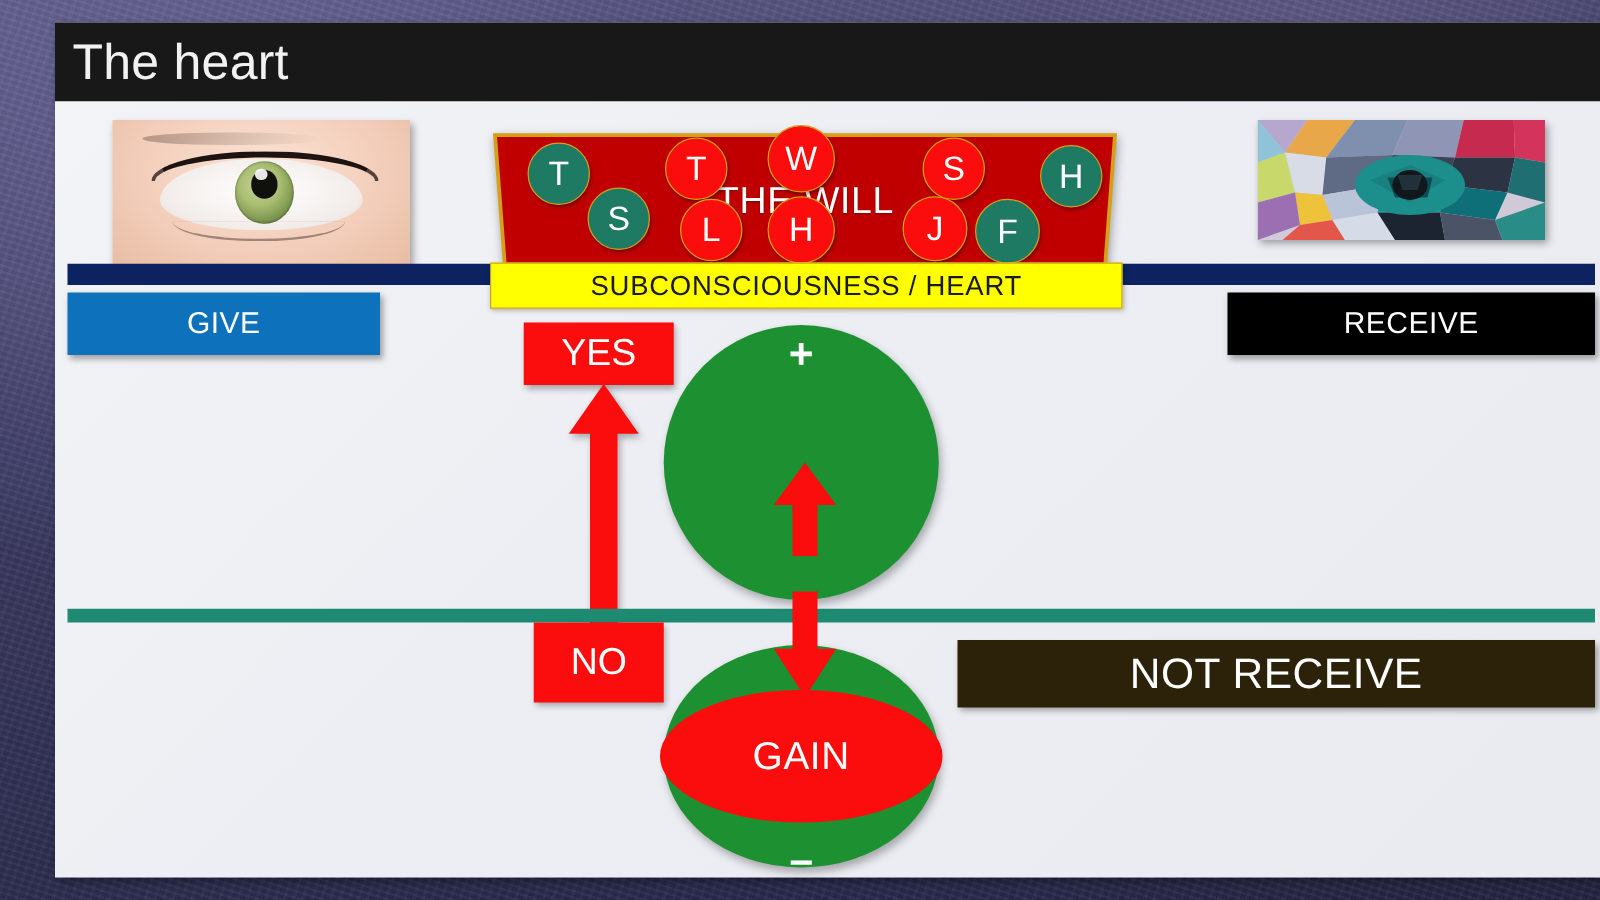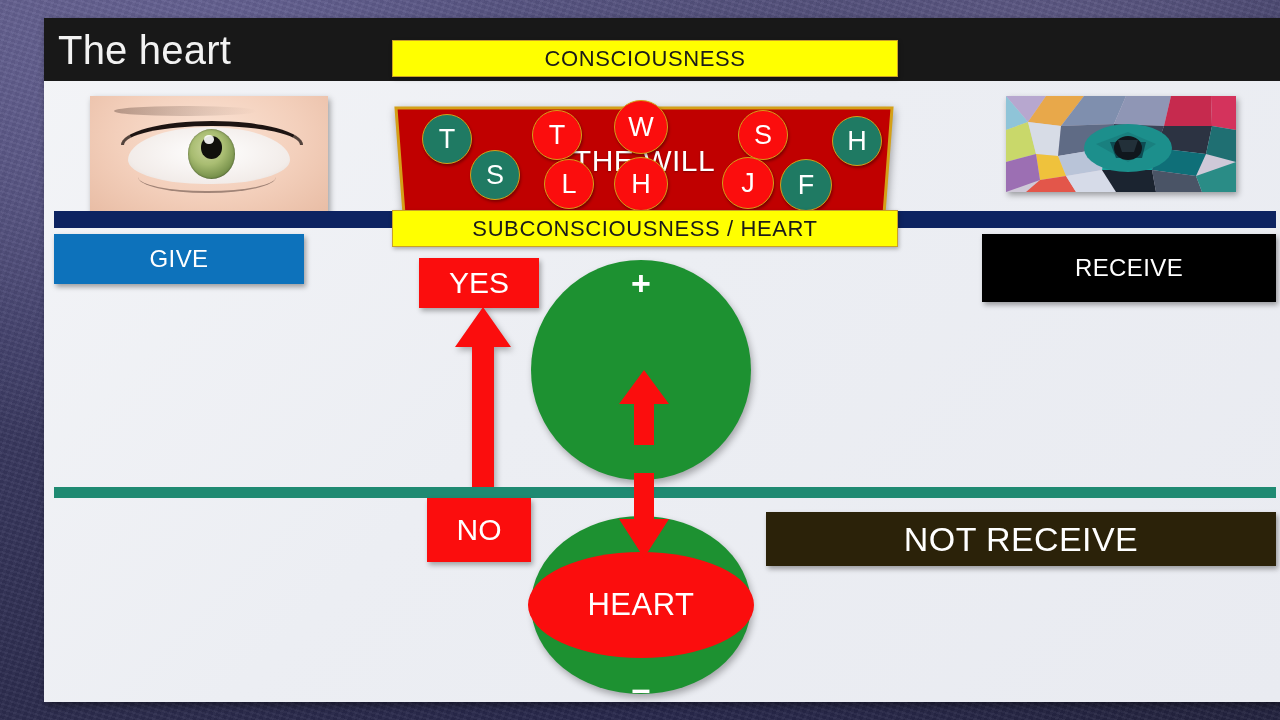--- a/index.html
+++ b/index.html
@@ -101,21 +101,21 @@
   #navy-divider{position:absolute;left:10px;top:193px;width:1222px;height:17px;background:#0d2361;}
   
   #teal-divider{position:absolute;left:10px;top:469px;width:1222px;height:11px;background:#1f8a72;}
   
   .side-label{
     position:absolute;display:flex;align-items:center;justify-content:center;
     color:#ffffff;font-size:24px;letter-spacing:.4px;
     box-shadow:2px 3px 5px rgba(0,0,0,.35);
   }
   #label-give{left:10px;top:216px;width:250px;height:50px;background:#0d72bb;}
-  #label-receive{left:938px;top:216px;width:294px;height:68px;background:#000000;}
+  #label-receive{left:938px;top:216px;width:294px;height:50px;background:#000000;}
   #label-not-receive{left:722px;top:494px;width:510px;height:54px;background:#2b2209;font-size:34px;}
   
   .decision-box{
     position:absolute;background:#fb0d0d;
     display:flex;align-items:center;justify-content:center;
     color:#ffffff;font-size:30px;
     box-shadow:2px 3px 5px rgba(0,0,0,.32);
   }
   #box-yes{left:375px;top:240px;width:120px;height:50px;}
   #box-no{left:383px;top:480px;width:104px;height:64px;}
@@ -150,21 +150,20 @@
 </style>
 </head>
 <body>
 
 <div id="slide-frame">
   <div id="canvas">
 
     <div id="header-bar"></div>
     <div id="page-title">The heart</div>
 
-    <div class="yellow-banner" id="banner-consciousness">CONSCIOUSNESS</div>
 
     <div class="eye-box" id="eye-natural">
       <div class="eye-skin"></div>
       <div class="eye-brow"></div>
       <div class="eye-white"></div>
       <div class="eye-iris"></div>
       <div class="eye-pupil"></div>
       <div class="eye-glint"></div>
       <div class="eye-lash"></div>
       <div class="eye-lower"></div>
@@ -275,17 +274,17 @@
       </svg>
     </div>
     <div id="arrow-me-down">
       <svg viewBox="0 0 52 85" preserveAspectRatio="none">
         <polygon points="16,0 36,0 36,46 51,46 26,85 1,46 16,46" fill="#fb0d0d"></polygon>
       </svg>
     </div>
 
 
     <div class="ball" id="ball-loss"></div>
-    <div class="ball-ellipse" id="ellipse-loss">HEART</div>
+    <div class="ball-ellipse" id="ellipse-loss">GAIN</div>
     <div class="polarity" id="sign-minus">–</div>
 
   </div>
 </div>
 
 </body></html>

